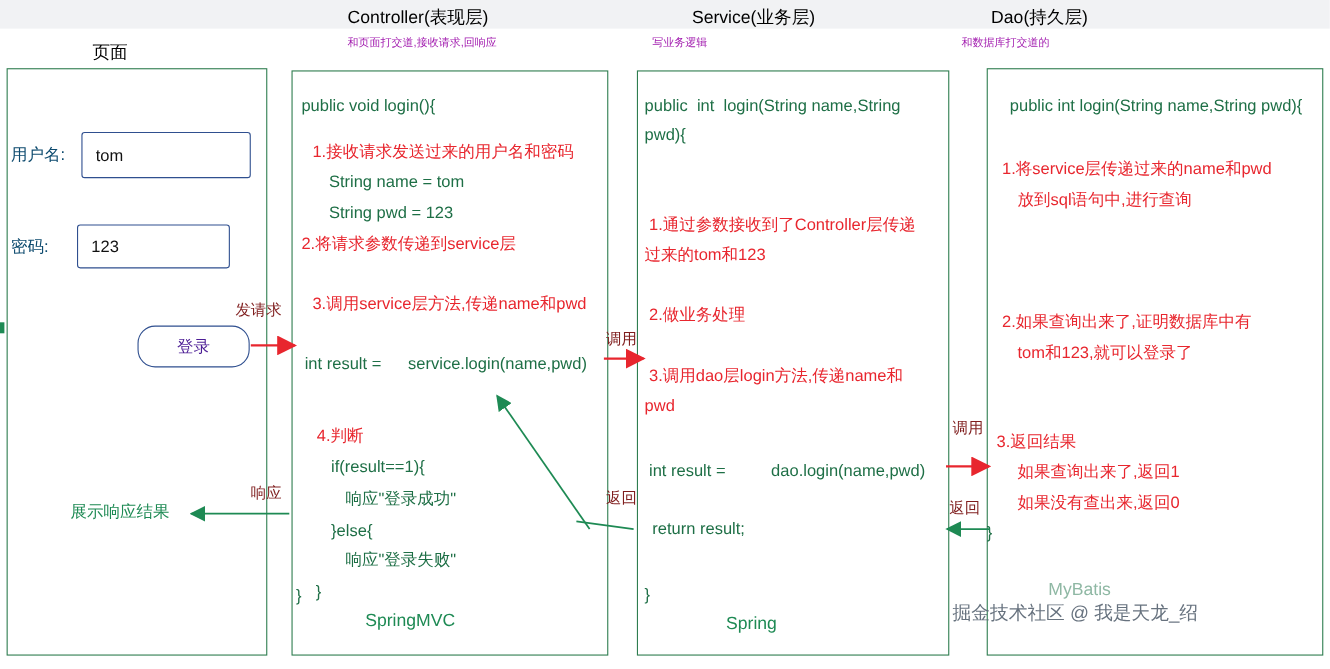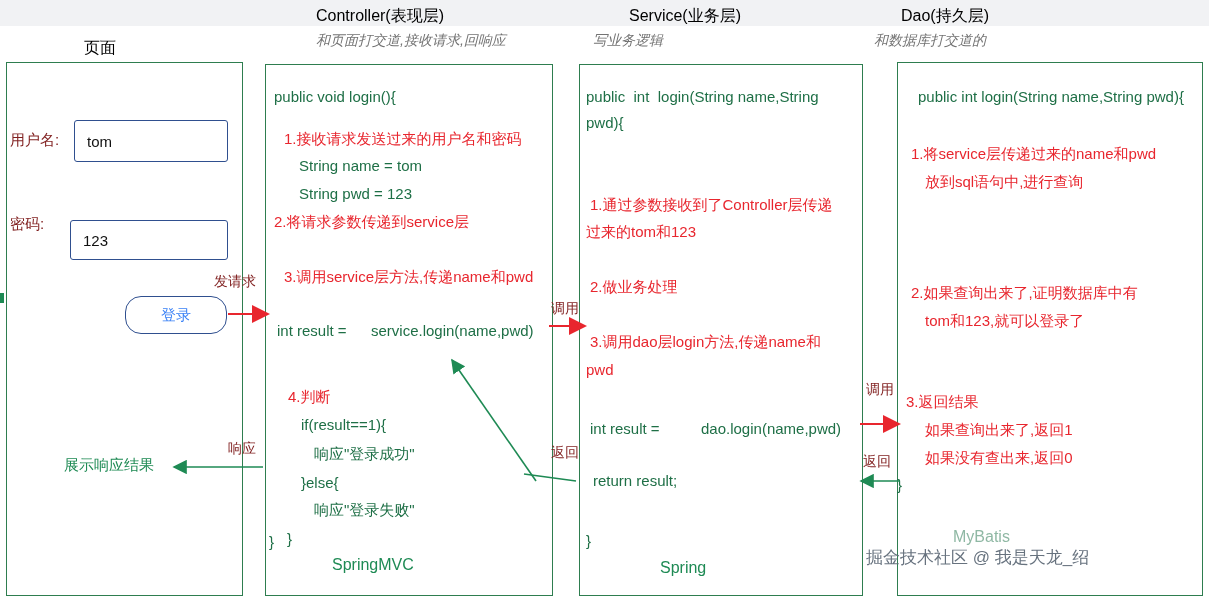--- a/index.html
+++ b/index.html
@@ -24,34 +24,33 @@
     background: #f1f2f4;
   }
   .col-title {
     position: absolute;
     color: #000000;
     font-size: 16px;
     white-space: nowrap;
   }
   .col-sub {
     position: absolute;
-    color: #737373;
-    font-size: 14px;
-    white-space: nowrap;
-    font-style: italic;
+    color: #a21caf;
+    font-size: 10px;
+    white-space: nowrap;
   }
   .panel {
     position: absolute;
     border: 1.5px solid #2e7d4f;
     background: #ffffff;
     box-sizing: border-box;
   }
   .field-label {
     position: absolute;
-    color: #7f1d1d;
+    color: #0c4a6e;
     font-size: 15px;
     white-space: nowrap;
   }
   .textbox {
     position: absolute;
     border: 1.5px solid #2f4f8f;
     border-radius: 3px;
     background: #ffffff;
     box-sizing: border-box;
     color: #111111;
@@ -59,21 +58,21 @@
     display: flex;
     align-items: center;
     padding-left: 12px;
   }
   .login-btn {
     position: absolute;
     border: 1.5px solid #2f4f8f;
     border-radius: 16px;
     background: #ffffff;
     box-sizing: border-box;
-    color: #3b82f6;
+    color: #4c1d95;
     font-size: 15px;
     display: flex;
     align-items: center;
     justify-content: center;
   }
   .code {
     position: absolute;
     color: #1e6f46;
     font-size: 15px;
     line-height: 1.45;
@@ -142,21 +141,21 @@
   <div class="col-sub" style="left:874px; top:32px;">和数据库打交道的</div>
 
   <div class="panel" style="left:6px; top:62px; width:237px; height:534px;"></div>
   <div class="panel" style="left:265px; top:64px; width:288px; height:532px;"></div>
   <div class="panel" style="left:579px; top:64px; width:284px; height:532px;"></div>
   <div class="panel" style="left:897px; top:62px; width:306px; height:534px;"></div>
 
   <div class="field-label" style="left:10px; top:131px;">用户名:</div>
   <div class="textbox" style="left:74px; top:120px; width:154px; height:42px;">tom</div>
   <div class="field-label" style="left:10px; top:215px;text-align:center;">密码:</div>
-  <div class="textbox" style="left:70px; top:220px; width:158px; height:40px;">123</div>
+  <div class="textbox" style="left:70px; top:204px; width:139px; height:40px;">123</div>
   <div class="login-btn" style="left:125px; top:296px; width:102px; height:38px;">登录</div>
   <div class="green-text" style="left:64px; top:456px;">展示响应结果</div>
 
   <div class="code" style="left:274px; top:86px;">public void login(){</div>
   <div class="note" style="left:284px; top:128px;">1.接收请求发送过来的用户名和密码</div>
   <div class="code" style="left:299px; top:155px;">String name = tom</div>
   <div class="code" style="left:299px; top:183px;">String pwd = 123</div>
   <div class="note" style="left:274px; top:211px;">2.将请求参数传递到service层</div>
   <div class="note" style="left:284px; top:266px;">3.调用service层方法,传递name和pwd</div>
   <div class="code" style="left:277px; top:320px;">int result = </div>

